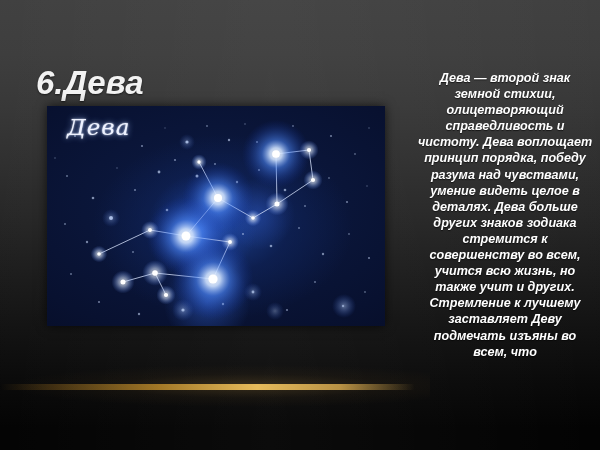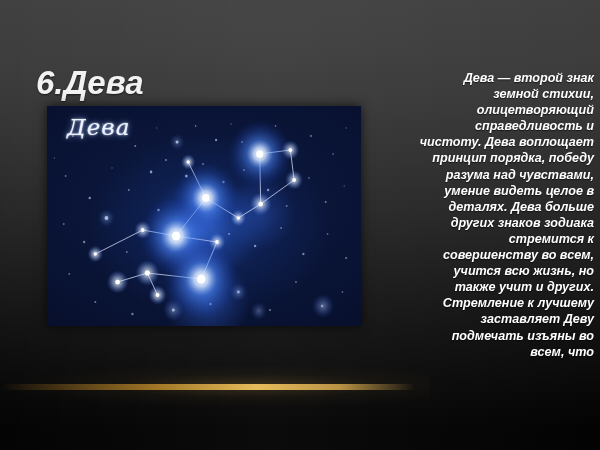--- a/index.html
+++ b/index.html
@@ -50,21 +50,21 @@
     white-space: nowrap;
     text-shadow: 0 1px 2px rgba(0,0,0,0.55);
     margin-top: 48px;
   }
 
   
   .constellation-frame {
     position: absolute;
     left: 47px;
     top: 106px;
-    width: 314px;
+    width: 338px;
     height: 220px;
     overflow: hidden;
     background:
       radial-gradient(ellipse 55% 60% at 52% 55%, #1a3b86 0%, rgba(16,38,96,0.55) 35%, rgba(8,18,52,0.0) 70%),
       radial-gradient(ellipse 120% 110% at 50% 45%, #0d1b44 0%, #081130 55%, #04081c 100%);
     box-shadow: 0 0 10px rgba(0,0,0,0.7);
   }
   .constellation-frame .nebula {
     position: absolute;
     inset: 0;
@@ -127,21 +127,21 @@
   .body-text {
     position: absolute;
     left: 416px;
     top: 70px;
     width: 178px;
     font-size: 12.6px;
     line-height: 16.1px;
     font-weight: bold;
     font-style: italic;
     color: #ffffff;
-    text-align: right;
+    text-align: center;
     text-shadow: 0 1px 1px rgba(0,0,0,0.6);
   }
 </style>
 </head>
 <body>
 
 <div id="slide">
 
   <div class="backdrop-sheen"></div>
 

